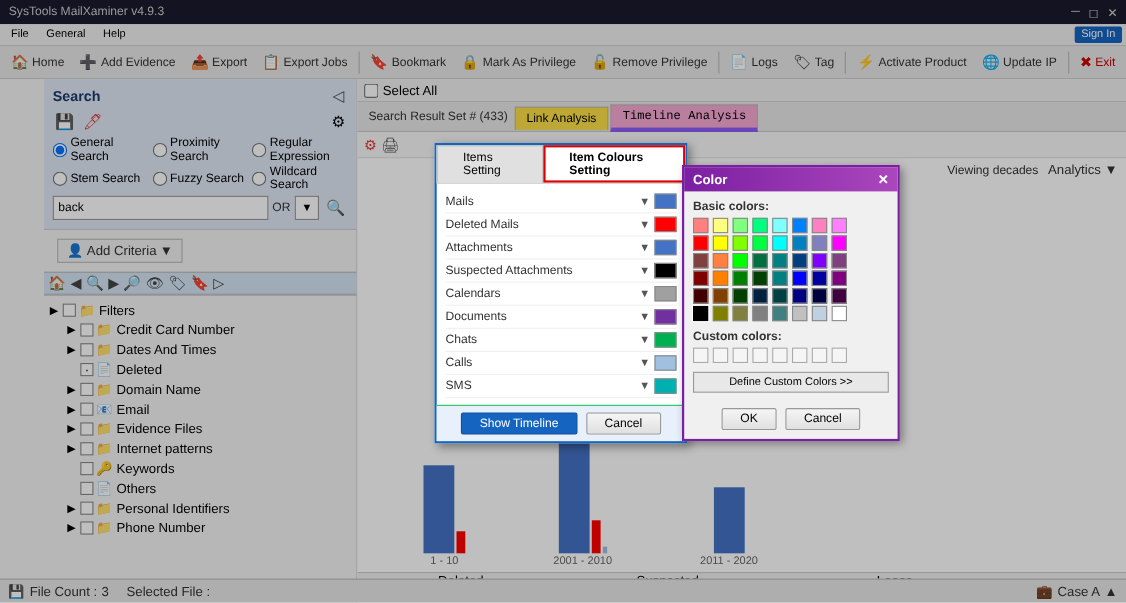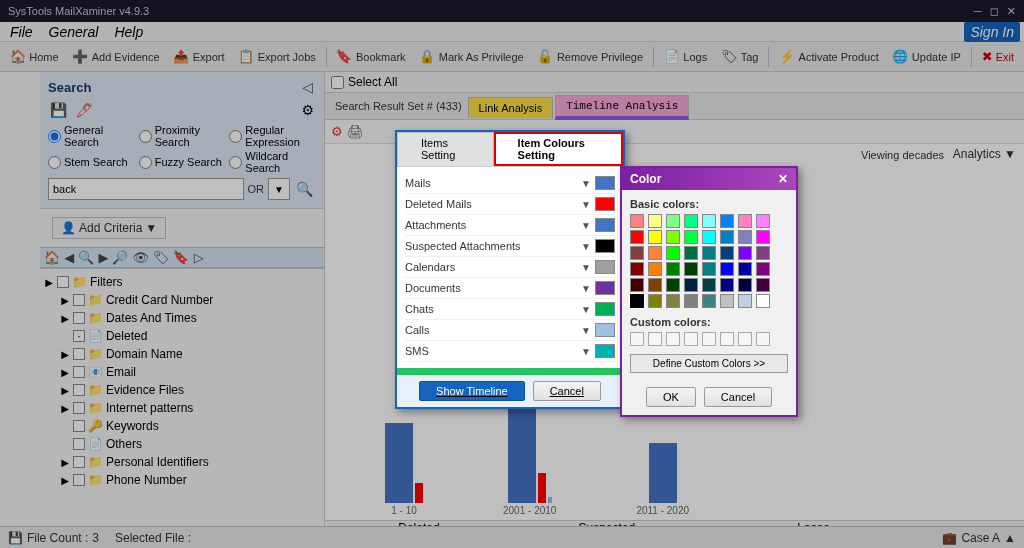--- a/index.html
+++ b/index.html
@@ -22,21 +22,21 @@
     
     #menubar {
       background: #f0f0f0;
       height: 20px;
       display: flex;
       align-items: center;
       padding: 0 4px;
       border-bottom: 1px solid #ccc;
       gap: 4px;
     }
-    #menubar span { font-size: 14px; padding: 2px 6px; cursor: pointer; font-style: italic; }
+    #menubar span { font-size: 10px; padding: 2px 6px; cursor: pointer; }
     .sign-in-btn {
       margin-left: auto;
       background: #1565c0;
       color: white;
       padding: 2px 10px;
       border-radius: 2px;
       font-size: 11px;
       cursor: pointer;
       text-align: center;
     }
@@ -368,44 +368,42 @@
       height: 14px;
       border: 1px solid #888;
       cursor: pointer;
     }
     #timeline-dialog-footer {
       display: flex;
       justify-content: center;
       gap: 8px;
       padding: 6px;
       background: #e8f0fc;
-      border-top: 7px solid #22c55e;
-      text-decoration: underline;
+      border-top: 1px solid #22c55e;
     }
     .dialog-btn {
       padding: 3px 16px;
       font-size: 11px;
       cursor: pointer;
       border: 1px solid #999;
       background: linear-gradient(to bottom, #f5f5f5, #e0e0e0);
       border-radius: 2px;
     }
     .dialog-btn.primary { background: #1565c0; color: white; border-color: #1050a0; }
 
     
     #color-dialog {
       position: absolute;
       top: 150px;
       left: 620px;
-      width: 178px;
+      width: 198px;
       background: #f0f0f0;
       border: 2px solid #7b1fa2;
       box-shadow: 3px 3px 8px rgba(0,0,0,0.4);
       z-index: 300;
-      margin-top: 16px;
     }
     #color-dialog-header {
       background: linear-gradient(to right, #7b1fa2, #ab47bc);
       color: white;
       padding: 4px 8px;
       font-size: 11px;
       font-weight: bold;
       display: flex;
       align-items: center;
       justify-content: space-between;

